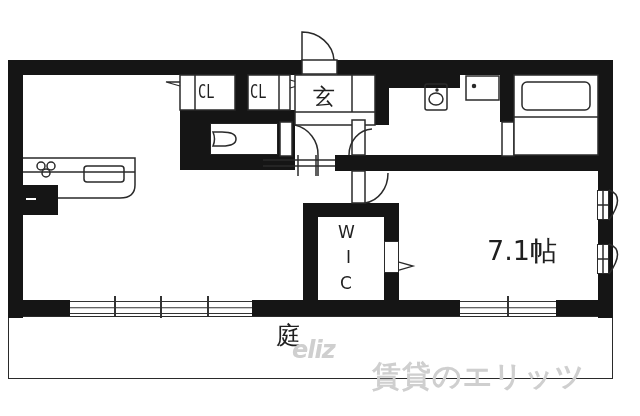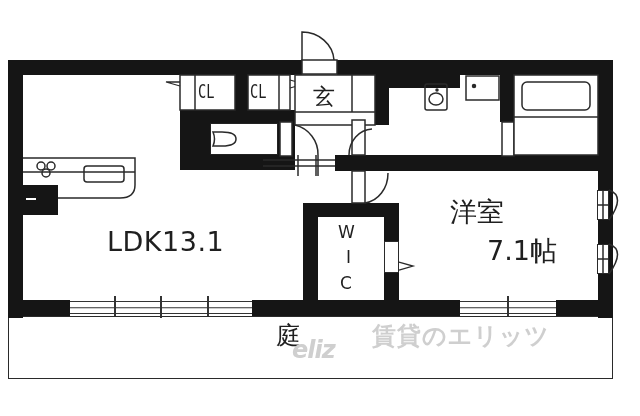--- a/index.html
+++ b/index.html
@@ -128,26 +128,24 @@
     </g>
 
     <rect x="23" y="185" width="35" height="30" fill="#151515"></rect>
     <rect x="26" y="198" width="10" height="2" fill="#fff"></rect>
   </svg>
 
   <div class="label" style="left:198px;top:82px;font-size:19px;transform:scaleX(0.72);transform-origin:left top;font-family:'DejaVu Sans Mono', monospace;">CL</div>
   <div class="label" style="left:250px;top:82px;font-size:19px;transform:scaleX(0.72);transform-origin:left top;font-family:'DejaVu Sans Mono', monospace;">CL</div>
   <div class="label" style="left:313px;top:86px;font-size:22px;">玄</div>
 
-  <div class="label" style="left:107px;top:228px;font-size:27px;letter-spacing:0.5px;">LDK13.1</div>
 
-  <div class="label" style="left:450px;top:198px;font-size:27px;">洋室</div>
   <div class="label" style="left:455px;top:237px;font-size:27px;margin-left:32px;">7.1帖</div>
 
   <div class="label" style="left:338px;top:224px;font-size:17px;">W</div>
   <div class="label" style="left:346px;top:249px;font-size:17px;">I</div>
   <div class="label" style="left:340px;top:275px;font-size:17px;">C</div>
 
   <div class="label" style="left:276px;top:323px;font-size:25px;">庭</div>
 
   <div class="label" style="left:292px;top:338px;font-size:24px;font-weight:bold;font-style:italic;color:#cfcfcf;letter-spacing:-1px;text-align:right;">eliz</div>
-  <div class="label" style="left:372px;top:324px;font-size:24px;font-weight:bold;color:#cfcfcf;letter-spacing:1px;">賃貸のエリッツ</div>
+  <div class="label" style="left:372px;top:362px;font-size:29px;font-weight:bold;color:#cfcfcf;letter-spacing:1px;">賃貸のエリッツ</div>
 </div>
 
 </body></html>

